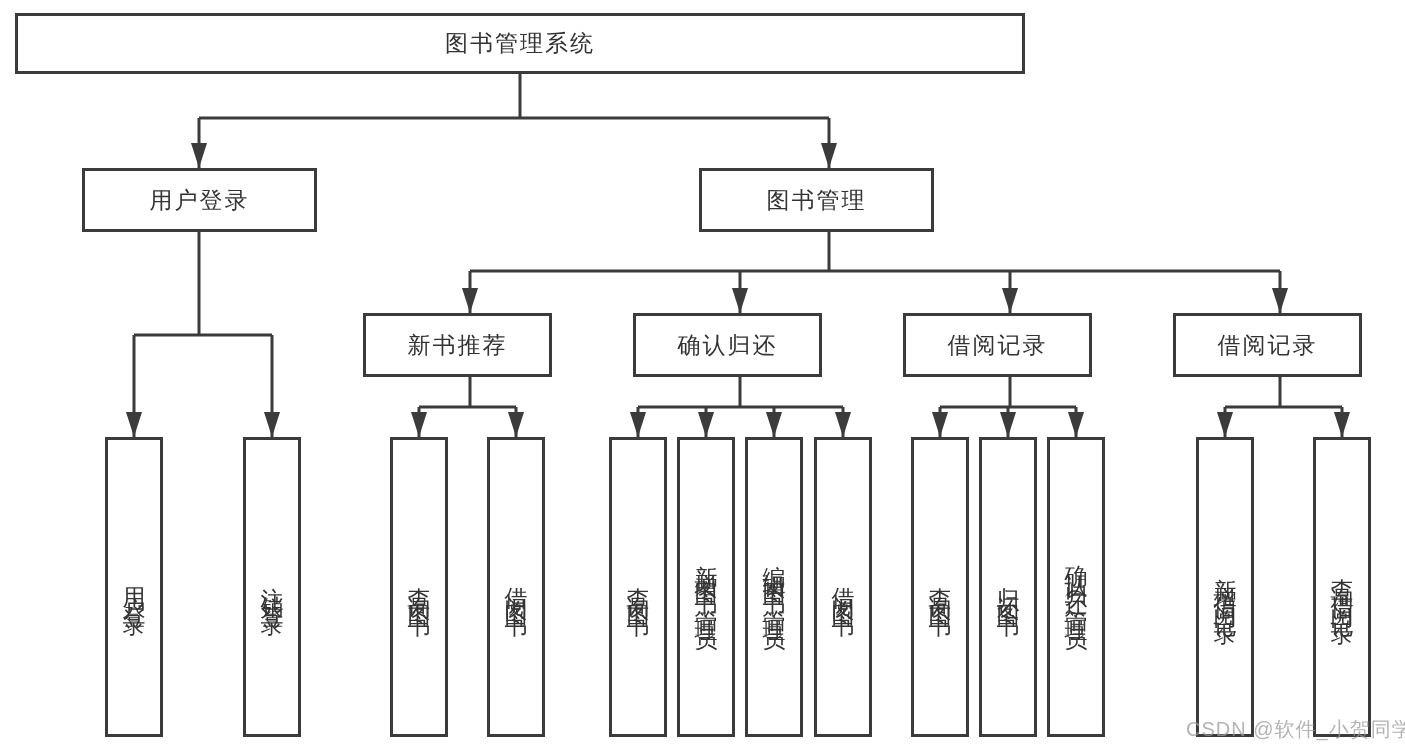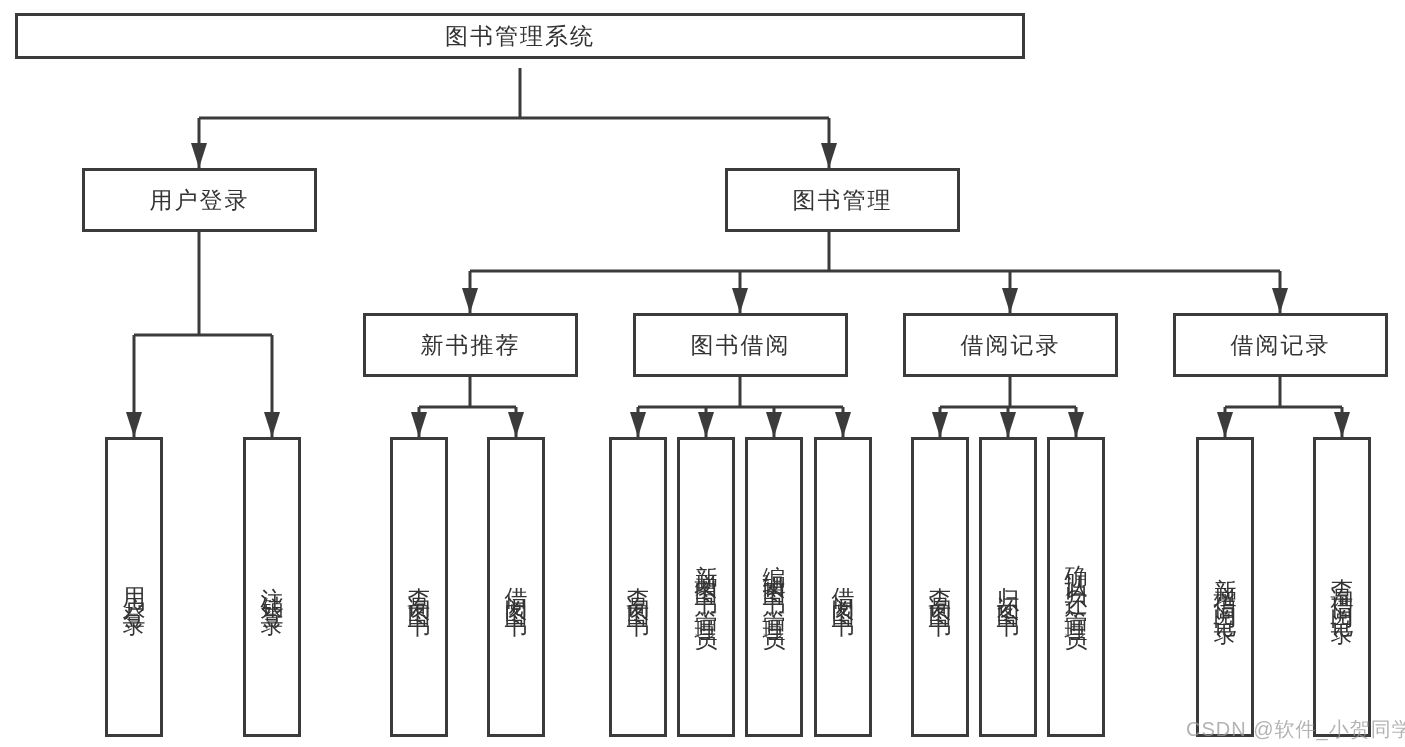--- a/index.html
+++ b/index.html
@@ -26,23 +26,23 @@
     border: 3px solid var(--line, #3b3b3b);
     display: flex;
     align-items: center;
     justify-content: center;
     color: var(--text, #333);
     font-size: 23px;
     letter-spacing: 2px;
     z-index: 2;
     white-space: nowrap;
   }
-  .root  { left: 15px;  top: 13px;  width: 1010px; height: 46px; }
+  .root  { left: 15px;  top: 13px;  width: 1010px; height: 61px; }
   .lvl2  { top: 168px; width: 235px; height: 64px; }
-  .lvl3  { top: 313px; width: 215px; height: 64px; font-family: Liberation Mono, monospace; }
+  .lvl3  { top: 313px; width: 189px; height: 64px; font-family: Liberation Mono, monospace; }
   .leaf  { top: 437px; width: 58px;  height: 300px; }
   .leaf span {
     writing-mode: vertical-rl;
     text-orientation: mixed;
     letter-spacing: 9px;
     font-size: 23px;
     line-height: 1;
   }
   #watermark {
     position: absolute;
@@ -119,24 +119,24 @@
       <line x1="1280" y1="377" x2="1280" y2="407"></line>
       <line x1="1225" y1="407" x2="1342" y2="407"></line>
       <line x1="1225" y1="407" x2="1225" y2="437" marker-end="url(#arrow)"></line>
       <line x1="1342" y1="407" x2="1342" y2="437" marker-end="url(#arrow)"></line>
     </g>
   </svg>
 
   <div class="box root">图书管理系统</div>
 
   <div class="box lvl2" style="left:82px">用户登录</div>
-  <div class="box lvl2" style="left:725px">图书管理</div>
+  <div class="box lvl2" style="left:699px">图书管理</div>
 
   <div class="box lvl3" style="left:363px">新书推荐</div>
-  <div class="box lvl3" style="left:633px">图书借阅</div>
+  <div class="box lvl3" style="left:633px">确认归还</div>
   <div class="box lvl3" style="left:903px">借阅记录</div>
   <div class="box lvl3" style="left:1173px">借阅记录</div>
 
   <div class="box leaf" style="left:105px">
       <span>用户登录</span>
     </div>
   <div class="box leaf" style="left:243px">
       <span>注销登录</span>
     </div>
 

